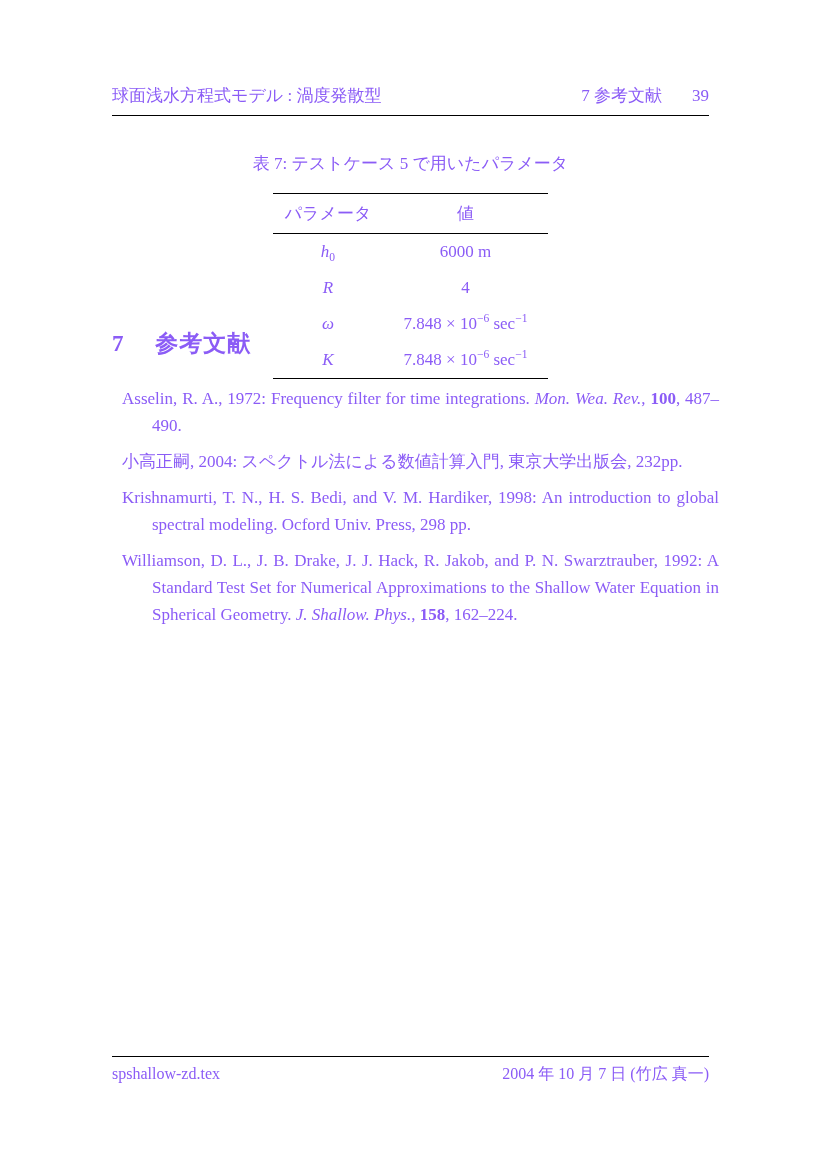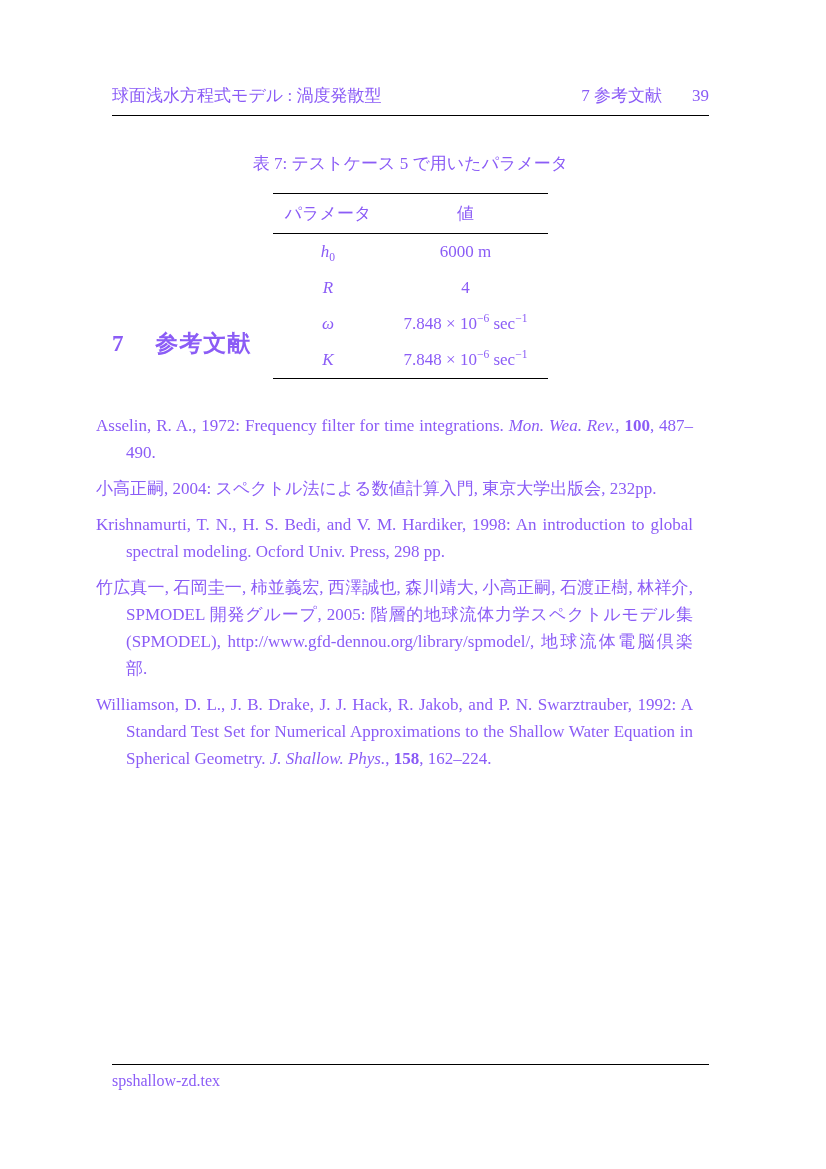--- a/index.html
+++ b/index.html
@@ -56,40 +56,38 @@
     position: absolute;
     left: 112px; top: 328px;
     font-size: 23px;
     font-weight: bold;
     letter-spacing: 1px;
   }
   .section-heading .sec-number { margin-right: 25px; letter-spacing: 0; }
   
   .references {
     position: absolute;
-    left: 96px; top: 385px; width: 597px;
+    left: 122px; top: 385px; width: 597px;
     font-size: 17px;
     line-height: 27px;
     text-align: justify;
-    margin-top: 27px;
   }
   .reference-item {
     padding-left: 30px;
     text-indent: -30px;
     margin-bottom: 9px;
   }
   
   .page-footer {
     position: absolute;
     left: 112px; top: 1056px; width: 597px;
     border-top: 1px solid #000;
     padding-top: 7px;
     display: flex; justify-content: space-between; align-items: baseline;
     font-size: 16px;
-    margin-top: 8px;
   }
 </style>
 </head>
 <body>
 
 <div class="page">
 
   <div class="running-header">
     <span>球面浅水方程式モデル : 渦度発散型</span>
     <span class="right">
@@ -130,21 +128,21 @@
 
   <div class="section-heading">
     <span class="sec-number">7</span>
     <span>参考文献</span>
   </div>
 
   <div class="references">
       <div class="reference-item"><span>Asselin, R. A., 1972: Frequency filter for time integrations. </span><span style="font-style: italic;">Mon.  Wea.  Rev.</span><span>, </span><span style="font-weight: bold;">100</span><span>, 487–490.</span></div>
       <div class="reference-item"><span>小高正嗣, 2004: スペクトル法による数値計算入門, 東京大学出版会, 232pp.</span></div>
       <div class="reference-item"><span>Krishnamurti, T. N., H. S. Bedi, and V. M. Hardiker, 1998: An introduction to global spectral modeling. Ocford Univ. Press, 298 pp.</span></div>
-      <div class="reference-item"><span>竹広真一, 石岡圭一, 柿並義宏, 西澤誠也, 森川靖大, 小高正嗣, 石渡正樹, 林祥介, SPMODEL 開発グループ, 2005: 階層的地球流体力学スペクトルモデル集 (SPMODEL), http://www.gfd-dennou.org/library/spmodel/, 地球流体電脳倶楽部.</span></div>
       <div class="reference-item"><span>Williamson, D. L., J. B. Drake, J. J. Hack, R. Jakob, and P. N. Swarztrauber, 1992: A Standard Test Set for Numerical Approximations to the Shallow Water Equation in Spherical Geometry. </span><span style="font-style: italic;">J. Shallow. Phys.</span><span>, </span><span style="font-weight: bold;">158</span><span>, 162–224.</span></div>
     </div>
 
   <div class="page-footer">
     <span>spshallow-zd.tex</span>
+    <span>2004 年 10 月 7 日 (竹広 真一)</span>
   </div>
 
 </div>
 
 </body></html>

